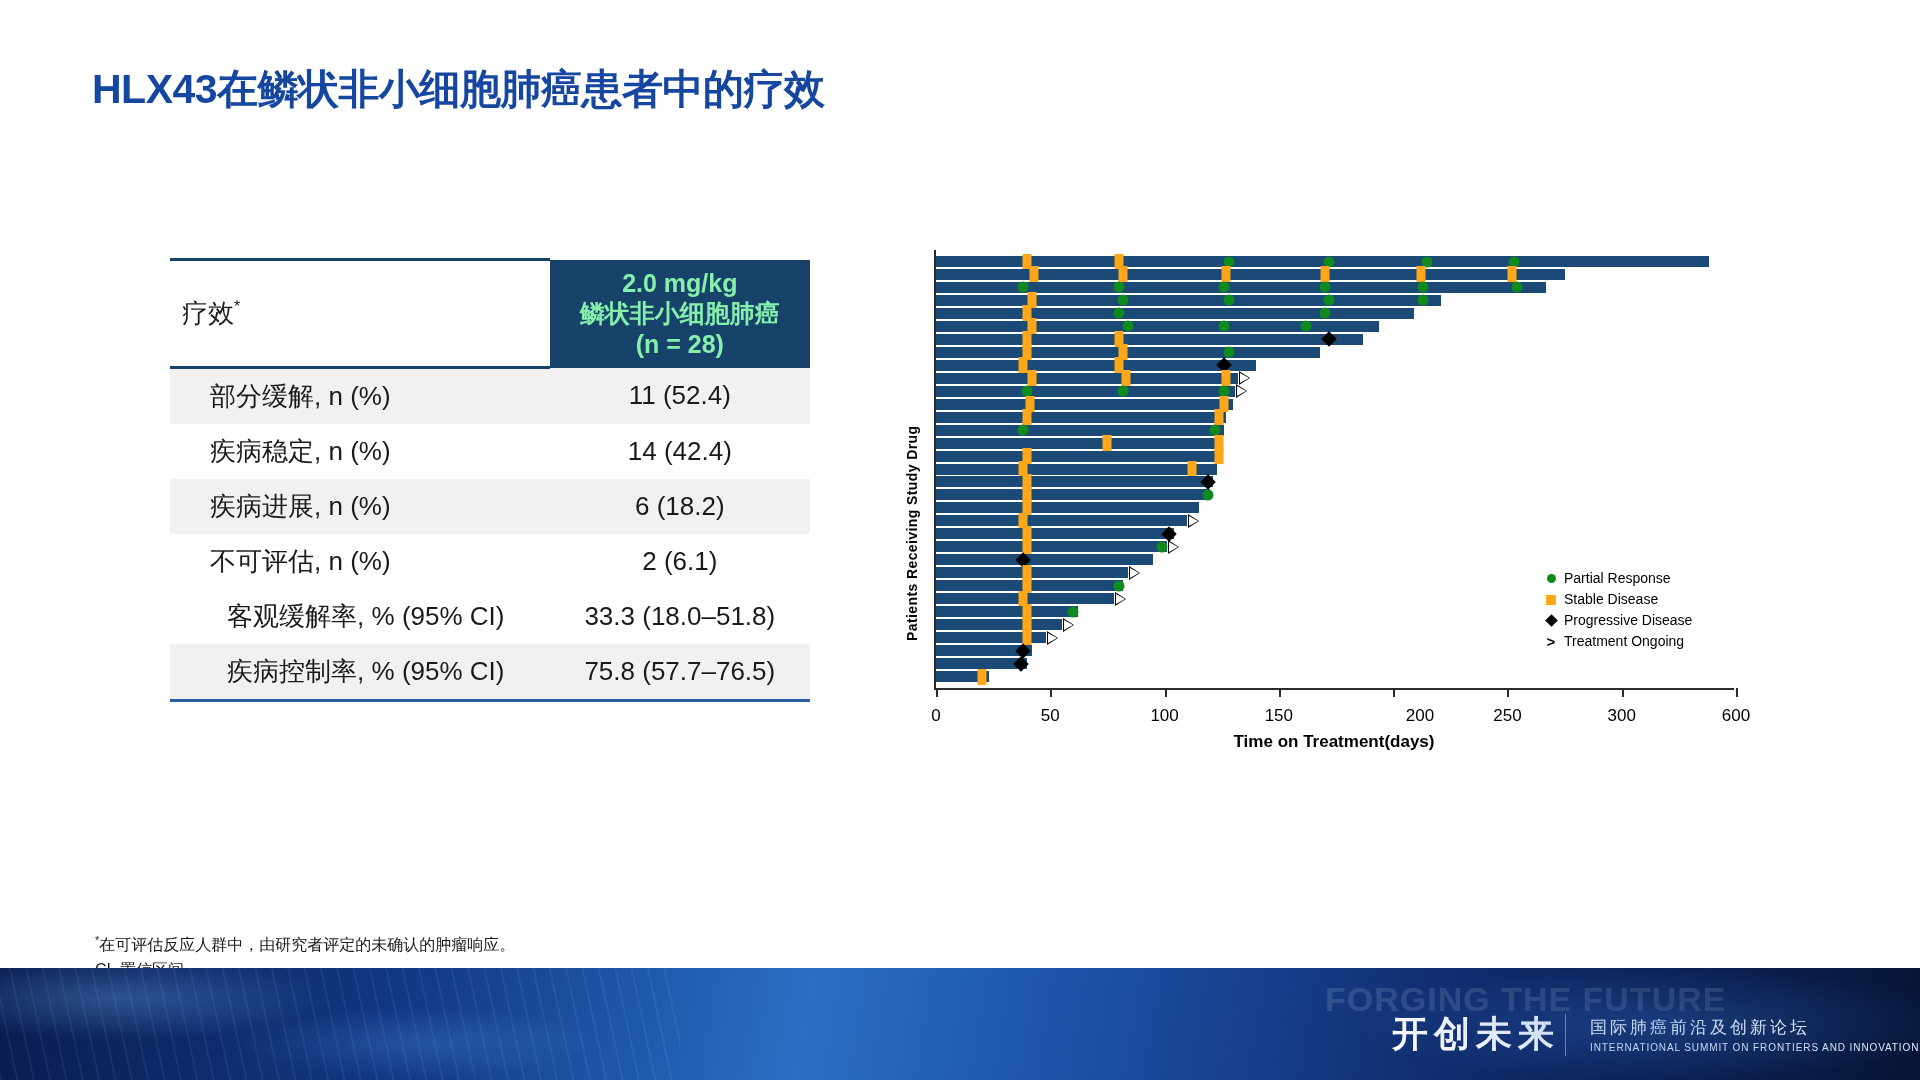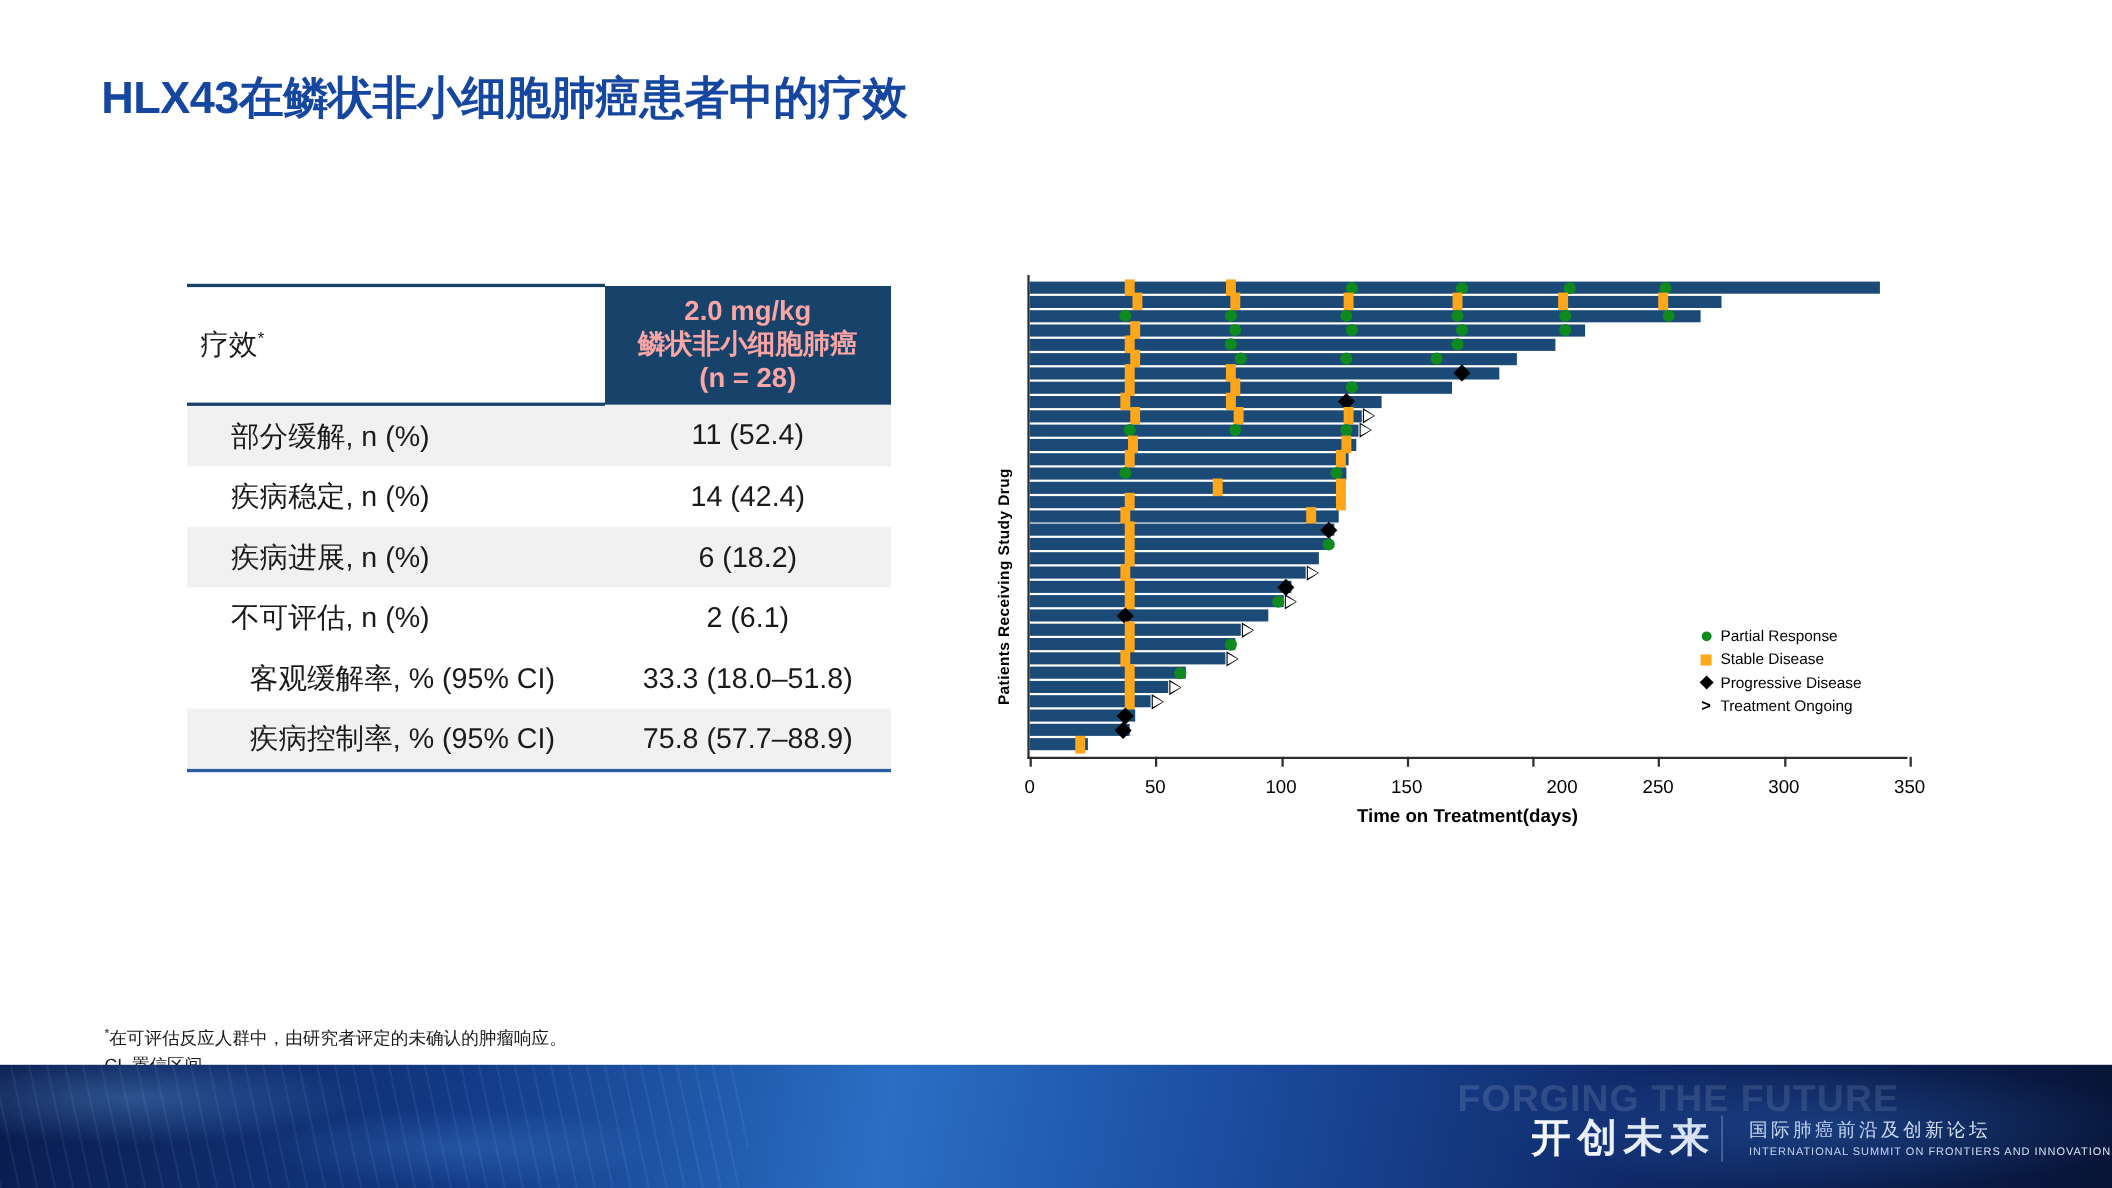--- a/index.html
+++ b/index.html
@@ -26,21 +26,21 @@
     border-top:3px solid #17436b;
     border-bottom:3px solid #17436b;
     background:#ffffff;
     font-size:26px;color:#1a1a1a;
     padding-left:12px !important;
     vertical-align:middle;
   }
   .th-label-cell sup{font-size:16px;vertical-align:super;}
   .th-value-cell{
     width:265px;height:105px;
-    background:#17436b;color:#fca5a5;
+    background:#17436b;color:#86efac;
     font-size:25px;font-weight:bold;line-height:1.22;
     text-align:center;
   }
   .row-label{
     font-size:26px;color:#1a1a1a;height:55px;
     padding-left:40px !important;
   }
   .row-label.wide{padding-left:12px !important;text-align:center;}
   .row-value{
     font-size:26px;color:#1a1a1a;height:55px;text-align:center;
@@ -178,21 +178,21 @@
       <tr>
         <td class="row-label">不可评估, n (%)</td>
         <td class="row-value">2 (6.1)</td>
       </tr>
       <tr>
         <td class="row-label wide">客观缓解率, % (95% CI)</td>
         <td class="row-value">33.3 (18.0–51.8)</td>
       </tr>
       <tr class="shaded lastrow">
         <td class="row-label wide">疾病控制率, % (95% CI)</td>
-        <td class="row-value">75.8 (57.7–88.9)</td>
+        <td class="row-value">75.8 (57.7–76.5)</td>
       </tr>
     </tbody>
 </table>
 
 <div id="footnote">
   <div><sup>*</sup><span>在可评估反应人群中，由研究者评定的未确认的肿瘤响应。</span></div>
   <div>CI, 置信区间。</div>
 </div>
 
 <div id="chart">
@@ -392,21 +392,21 @@
       <div class="ticklabel" style="left: 228.571px;">100</div>
       <div class="tick" style="left: 342.857px;"></div>
       <div class="ticklabel" style="left: 342.857px;">150</div>
       <div class="tick" style="left: 457.143px;"></div>
       <div class="ticklabel" style="left: 452px; margin-left: 32px;">200</div>
       <div class="tick" style="left: 571.429px;"></div>
       <div class="ticklabel" style="left: 571.429px;">250</div>
       <div class="tick" style="left: 685.714px;"></div>
       <div class="ticklabel" style="left: 685.714px;">300</div>
       <div class="tick" style="left: 800px;"></div>
-      <div class="ticklabel" style="left: 800px;">350</div>
+      <div class="ticklabel" style="left: 800px;">600</div>
     </div>
   <div id="x-axis-title">Time on Treatment(days)</div>
   <div id="legend">
       <div class="lg-row">
         <span class="lg-sym">
           <span class="s-pr"></span>
         </span>
         <span class="lg-txt">Partial Response</span>
       </div>
       <div class="lg-row">

